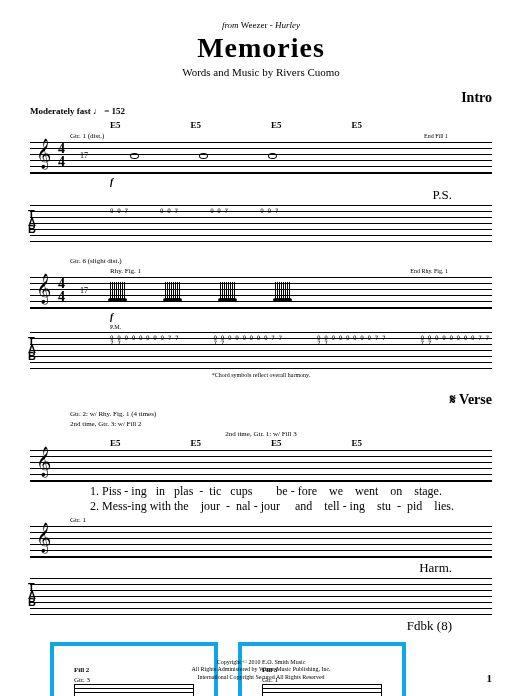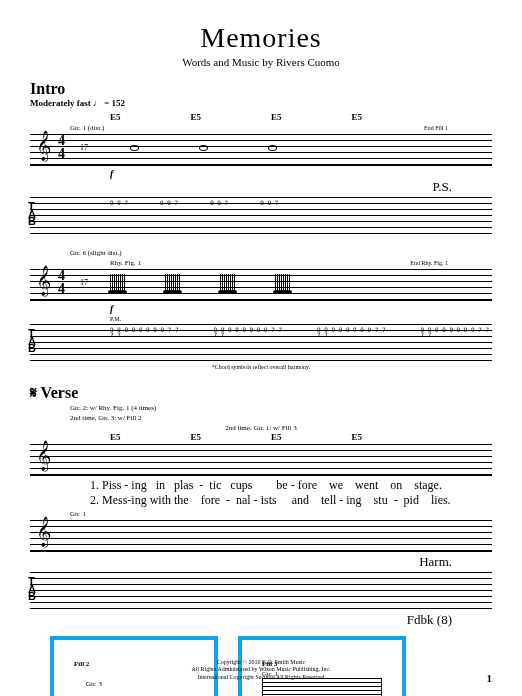--- a/index.html
+++ b/index.html
@@ -8,23 +8,23 @@
     height: 696px;
     background: #fff;
     font-family: Georgia, 'Times New Roman', serif;
     color: #000;
     position: relative;
     padding: 20px 30px;
   }
   .header { text-align: center; margin-bottom: 12px; }
   .source { font-size: 9px; font-style: italic; }
   .source .band { font-weight: normal; font-style: normal; }
-  .title { font-size: 28px; font-weight: normal; letter-spacing: 1px; margin: 2px 0; }
+  .title { font-size: 28px; font-weight: bold; letter-spacing: 1px; margin: 2px 0; }
   .credits { font-size: 11px; }
-  .section-label { font-size: 16px; font-weight: bold; margin-top: 8px; }
+  .section-label { font-size: 14px; font-weight: bold; margin-top: 8px; text-align: right; }
   .tempo { font-size: 9px; font-weight: bold; margin-bottom: 4px; }
   .tempo .note { display: inline-block; }
   .chord-row { display: flex; justify-content: space-between; font-size: 9px; font-weight: bold; padding: 0 60px 0 80px; }
   .chord-row span { flex: 1; text-align: left; }
   .staff-block { margin-bottom: 14px; }
   .staff { border-top: 1px solid #000; border-bottom: 1px solid #000; height: 32px; position: relative; margin: 2px 0; background: repeating-linear-gradient(to bottom, transparent 0, transparent 5px, #000 5px, #000 6px); }
   .tab { height: 38px; position: relative; background: repeating-linear-gradient(to bottom, #000 0, #000 1px, transparent 1px, transparent 6px); margin: 2px 0; }
   .tab-label { position: absolute; left: -2px; top: 6px; font-size: 11px; font-weight: bold; font-family: Arial, sans-serif; line-height: 0.7; }
   .notation { font-size: 7px; margin: 2px 0 2px 40px; }
   .dynamic { font-style: italic; font-weight: bold; font-size: 10px; margin-left: 80px; }
@@ -48,20 +48,25 @@
   .beam-grp { display: flex; gap: 1px; }
   .bnote { width: 1px; height: 20px; background: #000; position: relative; }
   .bnote::after { content:''; position:absolute; bottom:0; left:-2px; width:5px; height:4px; background:#000; border-radius:50%; }
   .tab-grid { position: absolute; left: 80px; top: 3px; font-size: 6px; font-family: monospace; display: flex; gap: 32px; }
   .tab-col { line-height: 0.85; }
 </style>
 </head>
 <body>
 
 <div class="header">
+  <div class="source">
+    <span>from</span>
+    <span class="band">Weezer</span> -
+    <em>Hurley</em>
+  </div>
   <div class="title">Memories</div>
   <div class="credits">Words and Music by Rivers Cuomo</div>
 </div>
 
 <div class="section-label">Intro</div>
 <div class="tempo">
   <span>Moderately fast</span>
   <span class="note">♩</span>
   <span>= 152</span>
 </div>
@@ -195,37 +200,37 @@
   <span>E5</span>
 </div>
 
 <div class="staff">
   <span class="clef">𝄞</span>
 </div>
 <div class="verse-lyrics">
   <span class="lyric-line"><span>1.</span> <span>Piss - ing   in   plas  -  tic   cups        be - fore    we    went    on    stage.</span></span>
 </div>
 <div class="verse-lyrics">
-  <span class="lyric-line"><span>2.</span> <span>Mess-ing with the    fore  -  nal - ists     and    tell - ing    stu  -  pid    lies.</span></span>
+  <span class="lyric-line"><span>2.</span> <span>Mess-ing with the    jour  -  nal - jour     and    tell - ing    stu  -  pid    lies.</span></span>
 </div>
 
 <div class="notation">Gtr. 1</div>
 <div class="staff">
   <span class="clef">𝄞</span>
 </div>
 <div class="annotation-right">Harm.</div>
 <div class="tab">
   <div class="tab-label">T<br>A<br>B</div>
 </div>
 <div class="annotation-right">Fdbk (8)</div>
 
 <div class="fill-row">
   <div class="fill-box">
     <div class="fill-label">Fill 2</div>
-    <div class="notation" style="margin:12px">Gtr. 3</div>
+    <div class="notation" style="margin:0">Gtr. 3</div>
     <div class="mini-staff"></div>
     <div class="mini-tab">
       <div class="tab-label" style="font-size:8px;top:3px">T<br>A<br>B</div>
     </div>
   </div>
   <div class="fill-box">
     <div class="fill-label">Fill 3</div>
     <div class="notation" style="margin:0">Gtr. 1</div>
     <div class="mini-staff"></div>
     <div style="font-size:6px;text-align:center">*Fdbk.</div>

